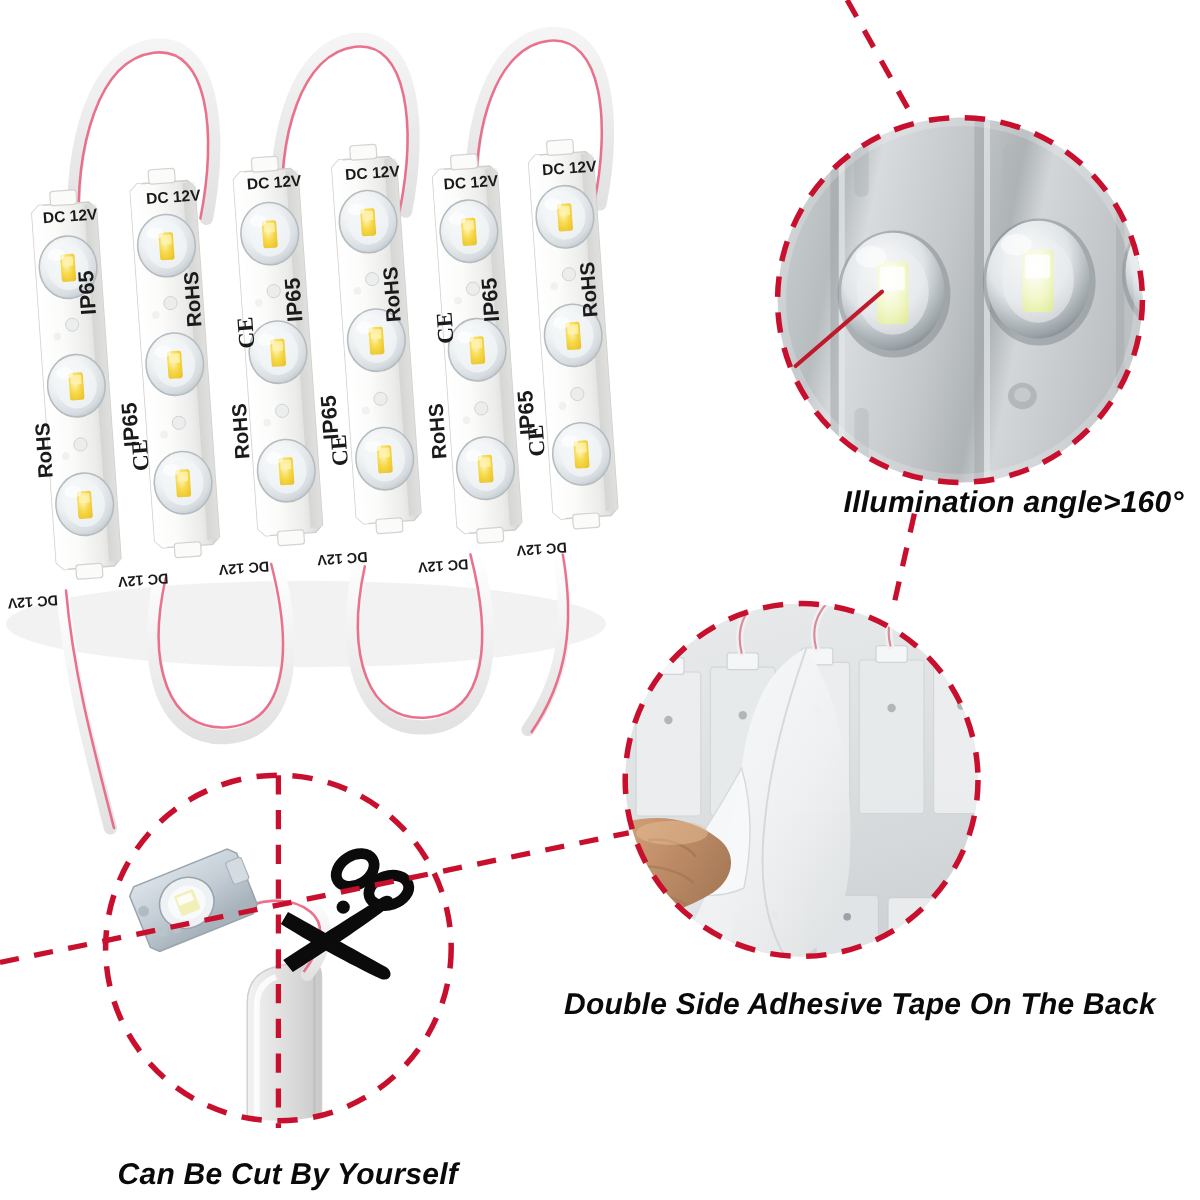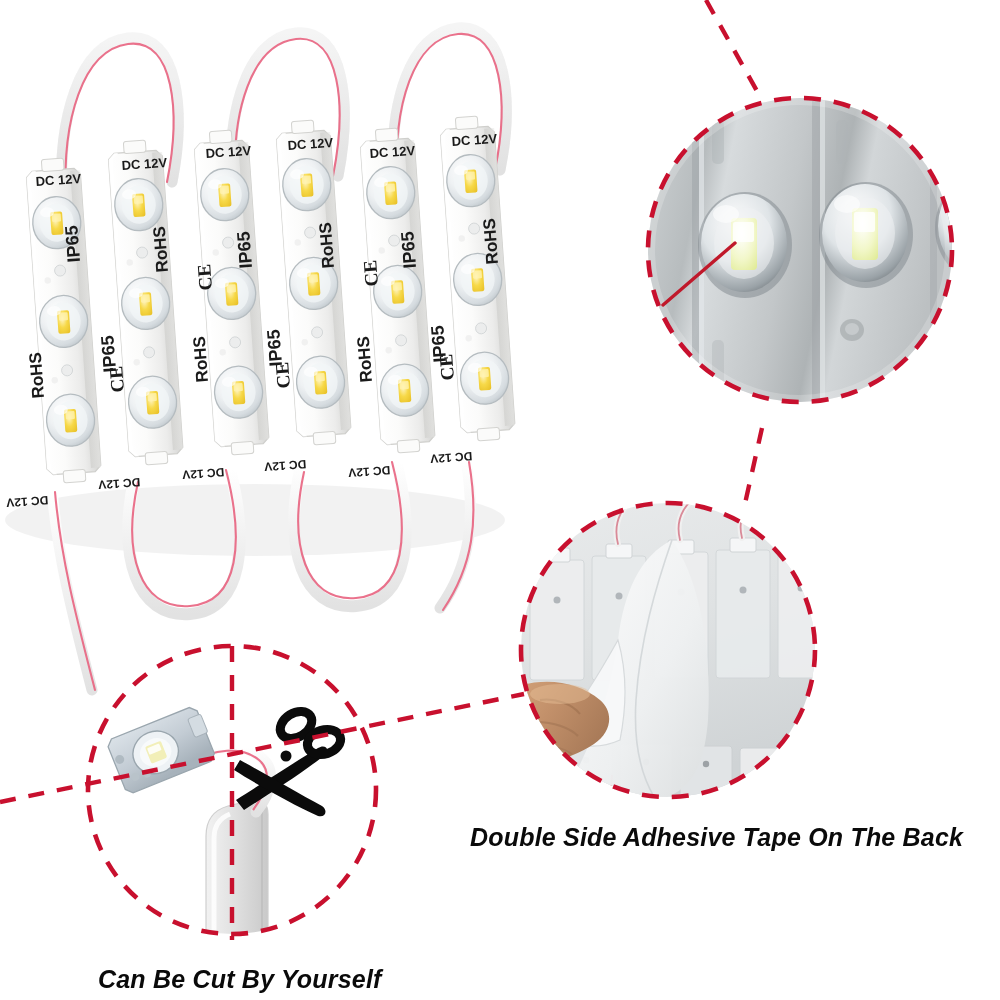--- a/index.html
+++ b/index.html
@@ -359,20 +359,21 @@
     </g>
 
     <g fill="none" stroke="#c8102e" stroke-width="4.4" stroke-dasharray="16 13">
       <path d="M706 0 L762 100"></path>
       <path d="M762 428 L744 508"></path>
       <path d="M0 802 L524 694"></path>
       <path d="M232 646 L232 940"></path>
     </g>
   </svg>
 
+  <div class="cap" id="cap-illum">Illumination angle&gt;160°</div>
 
   <div class="cap" id="cap-tape">Double Side Adhesive Tape On The Back</div>
 
   <div class="cap" id="cap-cut">Can Be Cut By Yourself</div>
 
   <svg class="layer" viewBox="0 0 1000 1000" width="1000" height="1000" style="pointer-events:none">
     <g font-family="Liberation Sans, sans-serif" font-weight="bold" fill="#1a1a1a">
 
       <text x="36" y="186" font-size="13" transform="rotate(-4 36 186)">DC 12V</text>
       <text x="80" y="262" font-size="18" transform="rotate(-94 80 262)">IP65</text>

